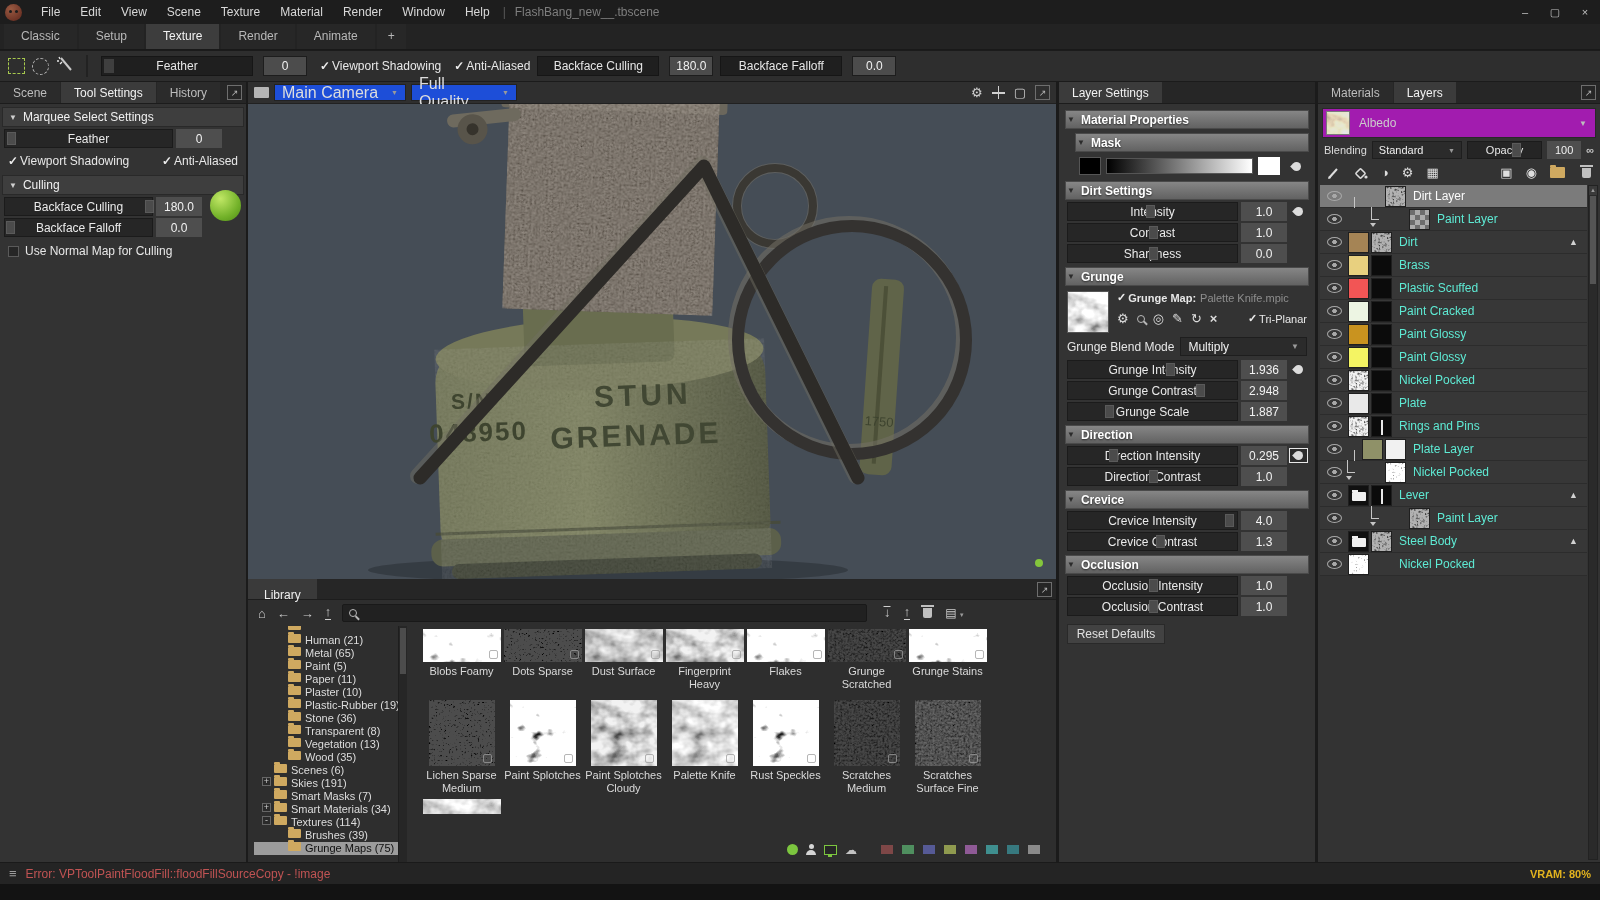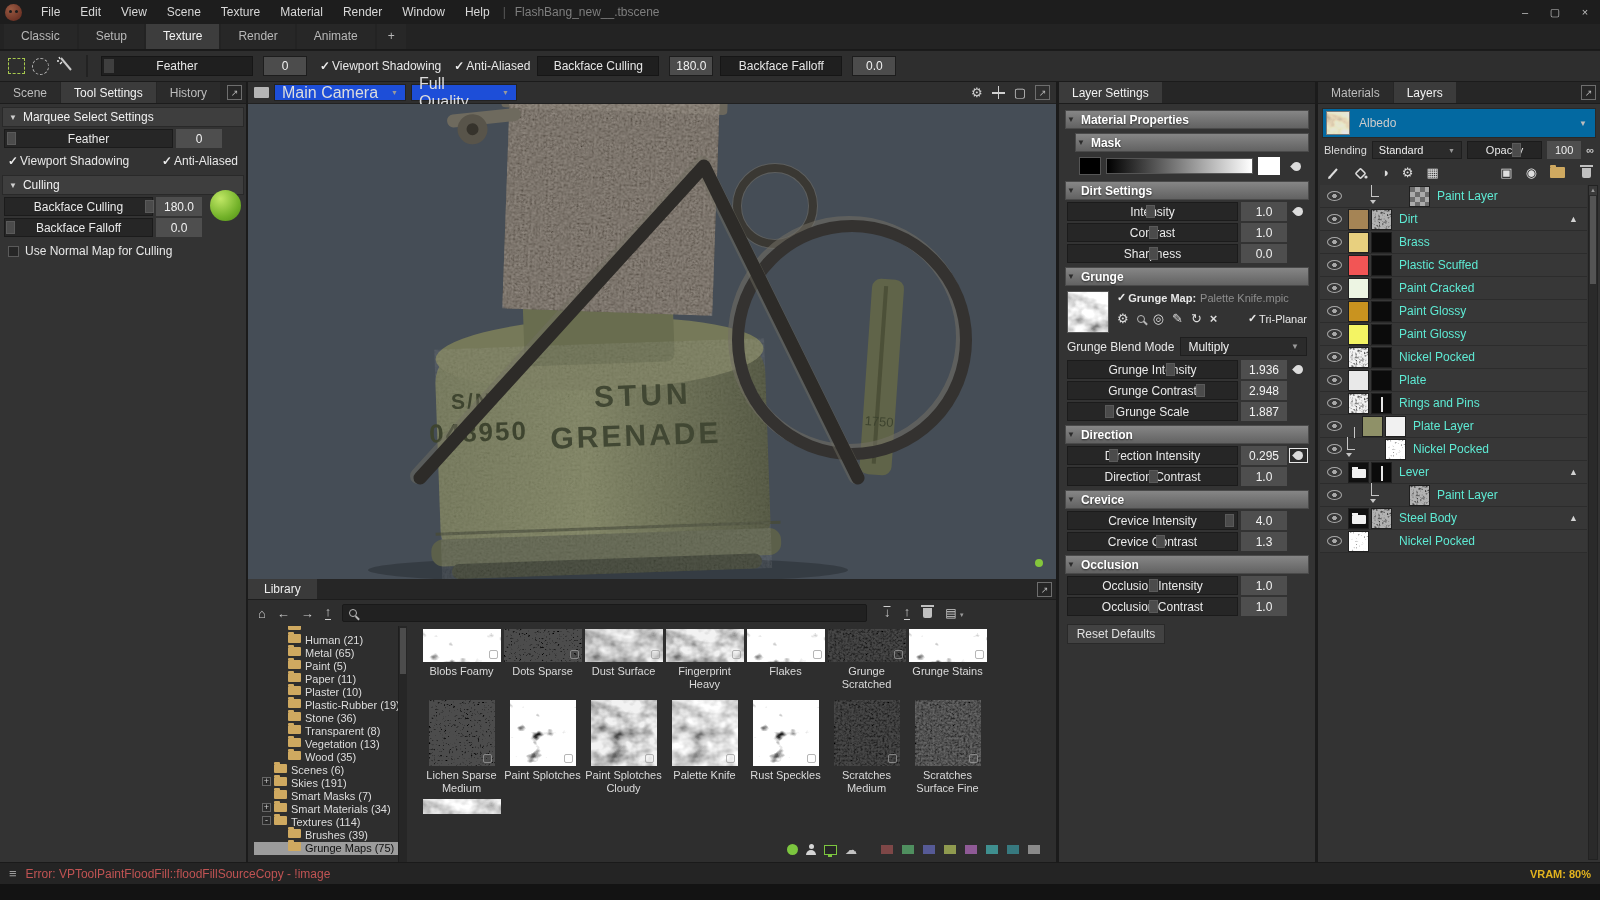--- a/index.html
+++ b/index.html
@@ -74,21 +74,21 @@
   .vp-icons{margin-left:auto;display:flex;align-items:center;gap:9px;color:#cfcfcf;font-size:13px}
   .ico-pan{position:relative;width:13px;height:13px}
   .ico-pan::before{content:"";position:absolute;left:6px;top:0;width:1.5px;height:13px;background:#cfcfcf}
   .ico-pan::after{content:"";position:absolute;top:6px;left:0;height:1.5px;width:13px;background:#cfcfcf}
   .vp-canvas{position:absolute;top:22px;left:0;right:0;bottom:0;overflow:hidden}
   .vp-canvas svg{width:100%;height:100%;display:block}
 
   
   .library{position:absolute;top:497px;left:0;width:808px;bottom:0;background:#2e2e2e}
   .lib-tabs{height:21px;background:#262626;display:flex;border-bottom:1px solid #1d1d1d}
-  .lib-tab{padding:3px 16px;background:#3a3a3a;color:#eee}
+  .lib-tab{padding:9px 16px;background:#3a3a3a;color:#eee}
   .lib-toolbar{height:26px;display:flex;align-items:center;gap:11px;padding:0 10px;color:#cfcfcf;font-size:13px}
   .ico-upbar{border-bottom:1.5px solid #cfcfcf;line-height:11px;height:14px}
   .search{flex:1;max-width:525px;height:18px;background:#212121;border:1px solid #191919;border-radius:2px;display:flex;align-items:center;padding:0 6px;gap:6px}
   .ico-mag{width:8px;height:8px;border:1.5px solid #b8b8b8;border-radius:50%;position:relative;flex:none}
   .ico-mag::after{content:"";position:absolute;width:5px;height:1.5px;background:#b8b8b8;transform:rotate(45deg);right:-4px;bottom:-2px}
   .search input{flex:1;background:transparent;border:none;outline:none;color:#ddd;font-size:11px}
   .lib-right-icons{display:flex;align-items:center;gap:13px;margin-left:6px}
   .trash{position:relative;width:9px;height:10px;background:#c0c0c0;border-radius:0 0 2px 2px}
   .trash::before{content:"";position:absolute;top:-3px;left:-2px;width:13px;height:2px;background:#c0c0c0}
   .ico-view{font-size:12px}
@@ -155,21 +155,21 @@
   .gmap-file{color:#8e8e8e;font-weight:normal;margin-left:4px}
   .gmap-line2{display:flex;align-items:center;gap:8px;margin-top:7px;color:#dcdcdc;font-size:13px}
   .triplanar{margin-left:auto;display:flex;align-items:center;font-size:11px;color:#e8e8e8}
   .blend-row{display:flex;align-items:center;gap:6px;margin:4px 4px;color:#e6e6e6}
   .blend-select{flex:1;height:19px;background:#2b2b2b;border:1px solid #1e1e1e;display:flex;align-items:center;padding:0 7px;color:#f0f0f0}
   .blend-select::after{content:"▼";font-size:8px;color:#9a9a9a;margin-left:auto}
   .reset-btn{width:98px;height:20px;background:#424242;border:1px solid #292929;color:#e0e0e0;display:flex;align-items:center;justify-content:center;margin:8px 4px}
 
   
   .right-panel{position:absolute;top:82px;left:1318px;width:282px;bottom:38px}
-  .albedo-row{height:30px;display:flex;align-items:center;gap:9px;background:#0369a1;border:1px solid #292929;margin:4px 4px 2px;padding:2px 8px 2px 3px}
+  .albedo-row{height:30px;display:flex;align-items:center;gap:9px;background:#a21caf;border:1px solid #292929;margin:4px 4px 2px;padding:2px 8px 2px 3px}
   .albedo-thumb{width:24px;height:24px;border:1px solid #7a7a7a;overflow:hidden;flex:none}
   .albedo-thumb svg{width:100%;height:100%;filter:sepia(.7) brightness(1.15) contrast(.8)}
   .albedo-caret{margin-left:auto;font-size:8px;color:#bdbdbd}
   .blend-bar{display:flex;align-items:center;gap:5px;margin:3px 6px;font-size:11px;color:#dcdcdc}
   .bsel{width:90px;height:18px;background:#2b2b2b;border:1px solid #1e1e1e;display:flex;align-items:center;padding:0 6px;color:#eee}
   .bsel::after{content:"▼";font-size:7px;color:#999;margin-left:auto}
   .otrack{flex:1;height:18px;background:#252525;border:1px solid #1b1b1b;position:relative;display:flex;align-items:center;justify-content:center;color:#e8e8e8}
   .otrack .shandle{top:1px;height:14px}
   .oval{width:34px;height:18px;background:#4e4e4e;display:flex;align-items:center;justify-content:center;color:#f0f0f0;flex:none}
   .olink{color:#c9c9c9;font-weight:bold}
@@ -990,20 +990,32 @@
       <span>⚙</span>
       <span>▦</span>
       <span class="spacer"></span>
       <span>▣</span>
       <span>◉</span>
       <span class="folder" style="width:15px;height:11px"></span>
       <span class="trash"></span>
     </div>
     <div class="layers-wrap">
 
+        <div class="lrow sel ind1 stub">
+          <span class="eye"></span>
+          <span class="con"></span>
+          <span class="sw s-none"></span>
+          <span class="th t-noise">
+            <svg class="nzf">
+              <rect width="100%" height="100%" filter="url(#fFine)"></rect>
+            </svg>
+          </span>
+          <span class="lname">Dirt Layer</span>
+          <span class="larrow"></span>
+        </div>
 
         <div class="lrow ind2 elbow">
           <span class="eye"></span>
           <span class="con"></span>
           <span class="sw s-none"></span>
           <span class="th t-checker"></span>
           <span class="lname">Paint Layer</span>
           <span class="larrow"></span>
         </div>
 

